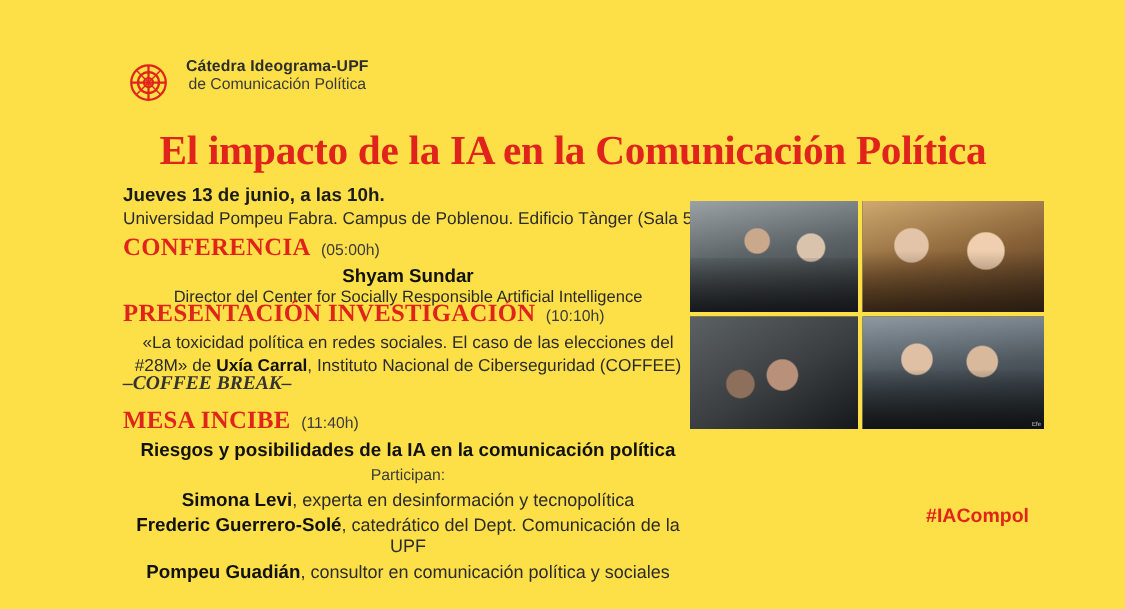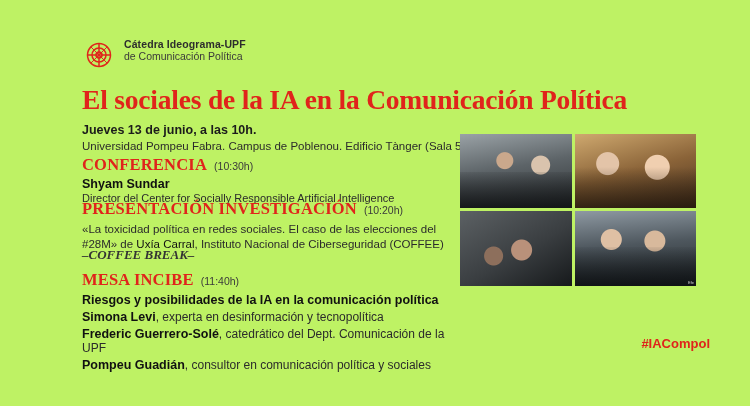--- a/index.html
+++ b/index.html
@@ -12,22 +12,23 @@
     height: 406px;
     overflow: hidden;
     font-family: "Liberation Sans", sans-serif;
   }
   .poster {
     position: absolute;
     left: 0;
     top: 0;
     width: 750px;
     height: 406px;
-    background: #bef264;
+    background: #fde047;
     overflow: hidden;
+    text-align: center;
   }
   
   .logo-block {
     position: absolute;
     left: 82px;
     top: 38px;
     display: flex;
     align-items: flex-start;
   }
   .logo-mark {
@@ -106,21 +107,21 @@
     font-size: 11px;
     color: #2b2b2b;
     margin-top: 1px;
   }
   .quote {
     font-size: 11.5px;
     color: #2b2b2b;
     margin-top: 3px;
     line-height: 14.5px;
   }
-  .quote b { font-weight: normal; color: #111; }
+  .quote b { font-weight: bold; color: #111; }
 
   .coffee {
     position: absolute;
     left: 82px;
     top: 247px;
     font-family: "Liberation Serif", serif;
     font-style: italic;
     font-size: 13px;
     color: #333;
     font-weight: bold;
@@ -140,21 +141,21 @@
   .person {
     font-size: 12px;
     margin-top: 3px;
     color: #2b2b2b;
   }
   .person b { font-weight: bold; color: #111; font-size: 12.5px; }
 
   
   .hashtag {
     position: absolute;
-    right: 40px;
+    right: 64px;
     top: 336px;
     font-size: 13px;
     font-weight: bold;
     color: #e0241b;
   }
 
   
   .photos {
     position: absolute;
     left: 460px;
@@ -242,50 +243,51 @@
           <path d="M9 9 L25 25 M25 9 L9 25" stroke-width="1"></path>
         </g>
       </svg>
     </span>
     <span class="logo-text">
       <div class="l1">Cátedra Ideograma-UPF</div>
       <div class="l2">de Comunicación Política</div>
     </span>
   </div>
 
-  <div class="main-title">El sociales de la IA en la Comunicación Política</div>
+  <div class="main-title">El impacto de la IA en la Comunicación Política</div>
 
   <div class="date-line">Jueves 13 de junio, a las 10h.</div>
   <div class="venue-line">Universidad Pompeu Fabra. Campus de Poblenou. Edificio Tànger (Sala 55.309)</div>
 
   <div class="prog" style="top:155px;">
     <div class="sec-head">
       <span class="sec-title">CONFERENCIA</span>
-      <span class="sec-time">(10:30h)</span>
+      <span class="sec-time">(05:00h)</span>
     </div>
     <div class="speaker">Shyam Sundar</div>
     <div class="role">Director del Center for Socially Responsible Artificial Intelligence</div>
   </div>
 
   <div class="prog" style="top:199px;">
     <div class="sec-head">
       <span class="sec-title">PRESENTACIÓN INVESTIGACIÓN</span>
-      <span class="sec-time">(10:20h)</span>
+      <span class="sec-time">(10:10h)</span>
     </div>
     <div class="quote"><span>«La toxicidad política en redes sociales. El caso de las elecciones del #28M» de </span><b>Uxía Carral</b><span>, Instituto Nacional de Ciberseguridad (COFFEE)</span></div>
   </div>
 
   <div class="coffee">–COFFEE BREAK–</div>
 
   <div class="prog" style="top:270px;">
     <div class="sec-head">
       <span class="sec-title">MESA INCIBE</span>
       <span class="sec-time">(11:40h)</span>
     </div>
     <div class="round-sub">Riesgos y posibilidades de la IA en la comunicación política</div>
+    <div class="participan">Participan:</div>
     <div class="person"><b>Simona Levi</b><span>, experta en desinformación y tecnopolítica</span></div>
     <div class="person"><b>Frederic Guerrero-Solé</b><span>, catedrático del Dept. Comunicación de la UPF</span></div>
     <div class="person"><b>Pompeu Guadián</b><span>, consultor en comunicación política y sociales</span></div>
   </div>
 
   <div class="hashtag">#IACompol</div>
 
   <div class="photos">
     <div class="ph p1">
         <div class="img"></div>

